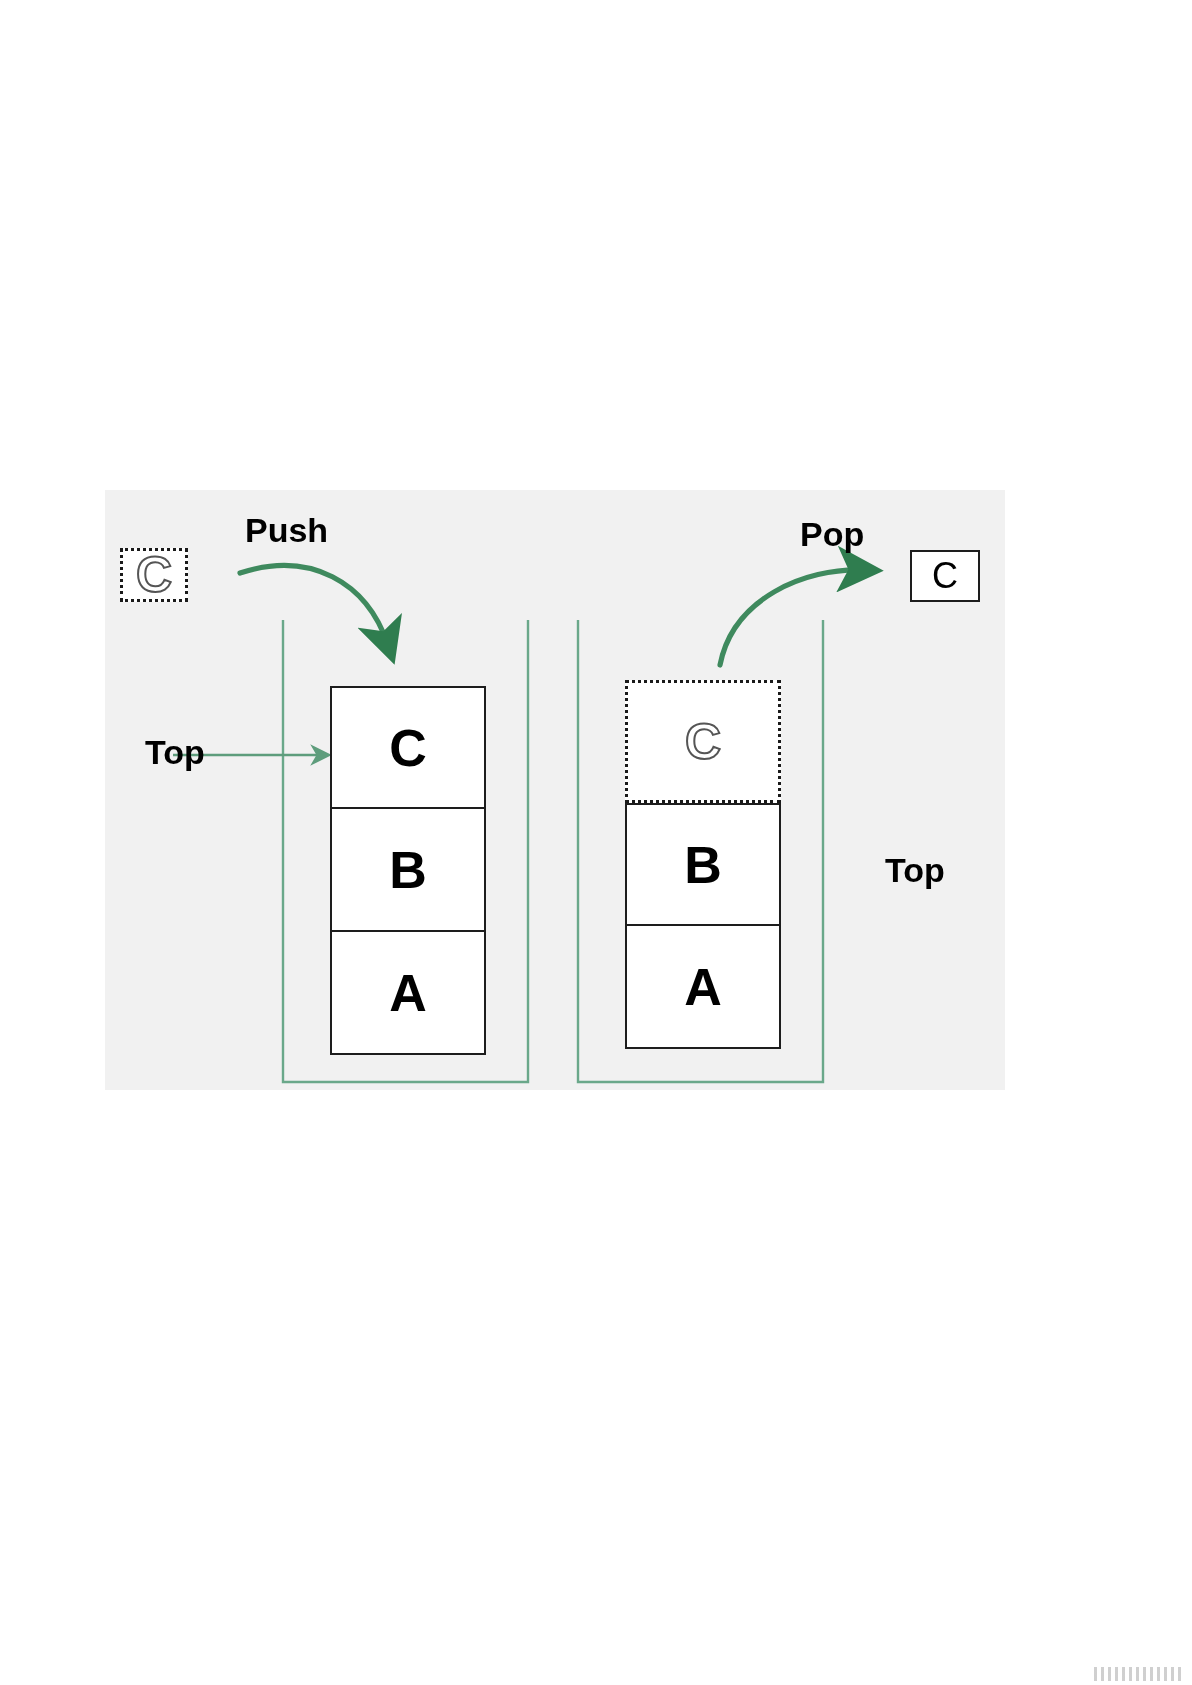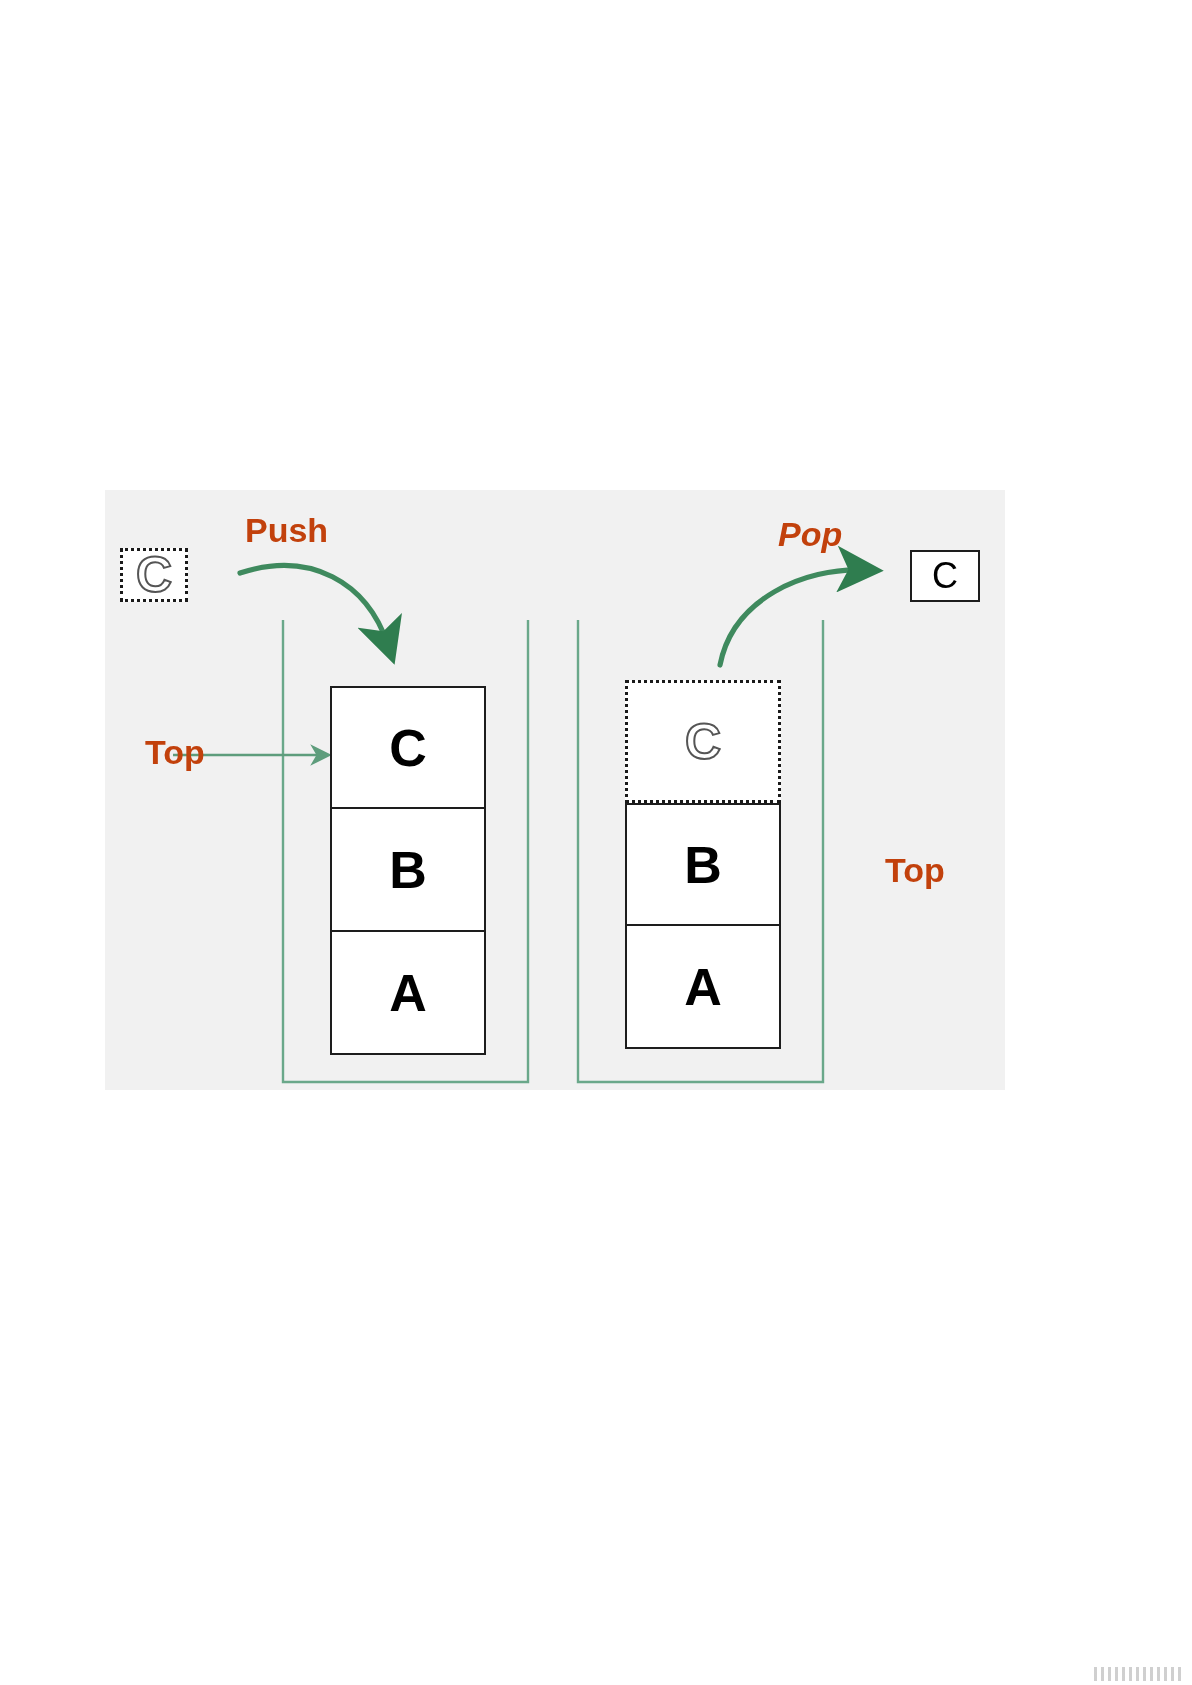--- a/index.html
+++ b/index.html
@@ -59,21 +59,21 @@
     color: transparent;
     -webkit-text-stroke: 2px #555;
     
     background: none;
   }
 
   .label {
     position: absolute;
     font-size: 34px;
     font-weight: 700;
-    color: #c2410c;
+    color: #000000;
     font-family: "Liberation Sans", sans-serif;
     white-space: nowrap;
     line-height: 1;
   }
 
   .result-box {
     position: absolute;
     background: #ffffff;
     border: 2px solid #1d1d1d;
     box-sizing: border-box;
@@ -157,21 +157,21 @@
   <div class="stack-cell" style="left:225px; top:196px; width:156px; height:123px;">
     <span>C</span>
   </div>
   <div class="stack-cell joined-top" style="left:225px; top:319px; width:156px; height:123px;">
     <span>B</span>
   </div>
   <div class="stack-cell joined-top" style="left:225px; top:442px; width:156px; height:123px;">
     <span>A</span>
   </div>
 
-  <div class="label" style="left:673px; top:27px;font-style:italic;">Pop</div>
+  <div class="label" style="left:695px; top:27px;">Pop</div>
 
   <div class="result-box" style="left:805px; top:60px; width:70px; height:52px;">
     <span>C</span>
   </div>
 
   <div class="ghost-cell" style="left:520px; top:190px; width:156px; height:123px;">
     <span class="ghost-glyph">C</span>
   </div>
 
   <div class="stack-cell" style="left:520px; top:313px; width:156px; height:123px;">

